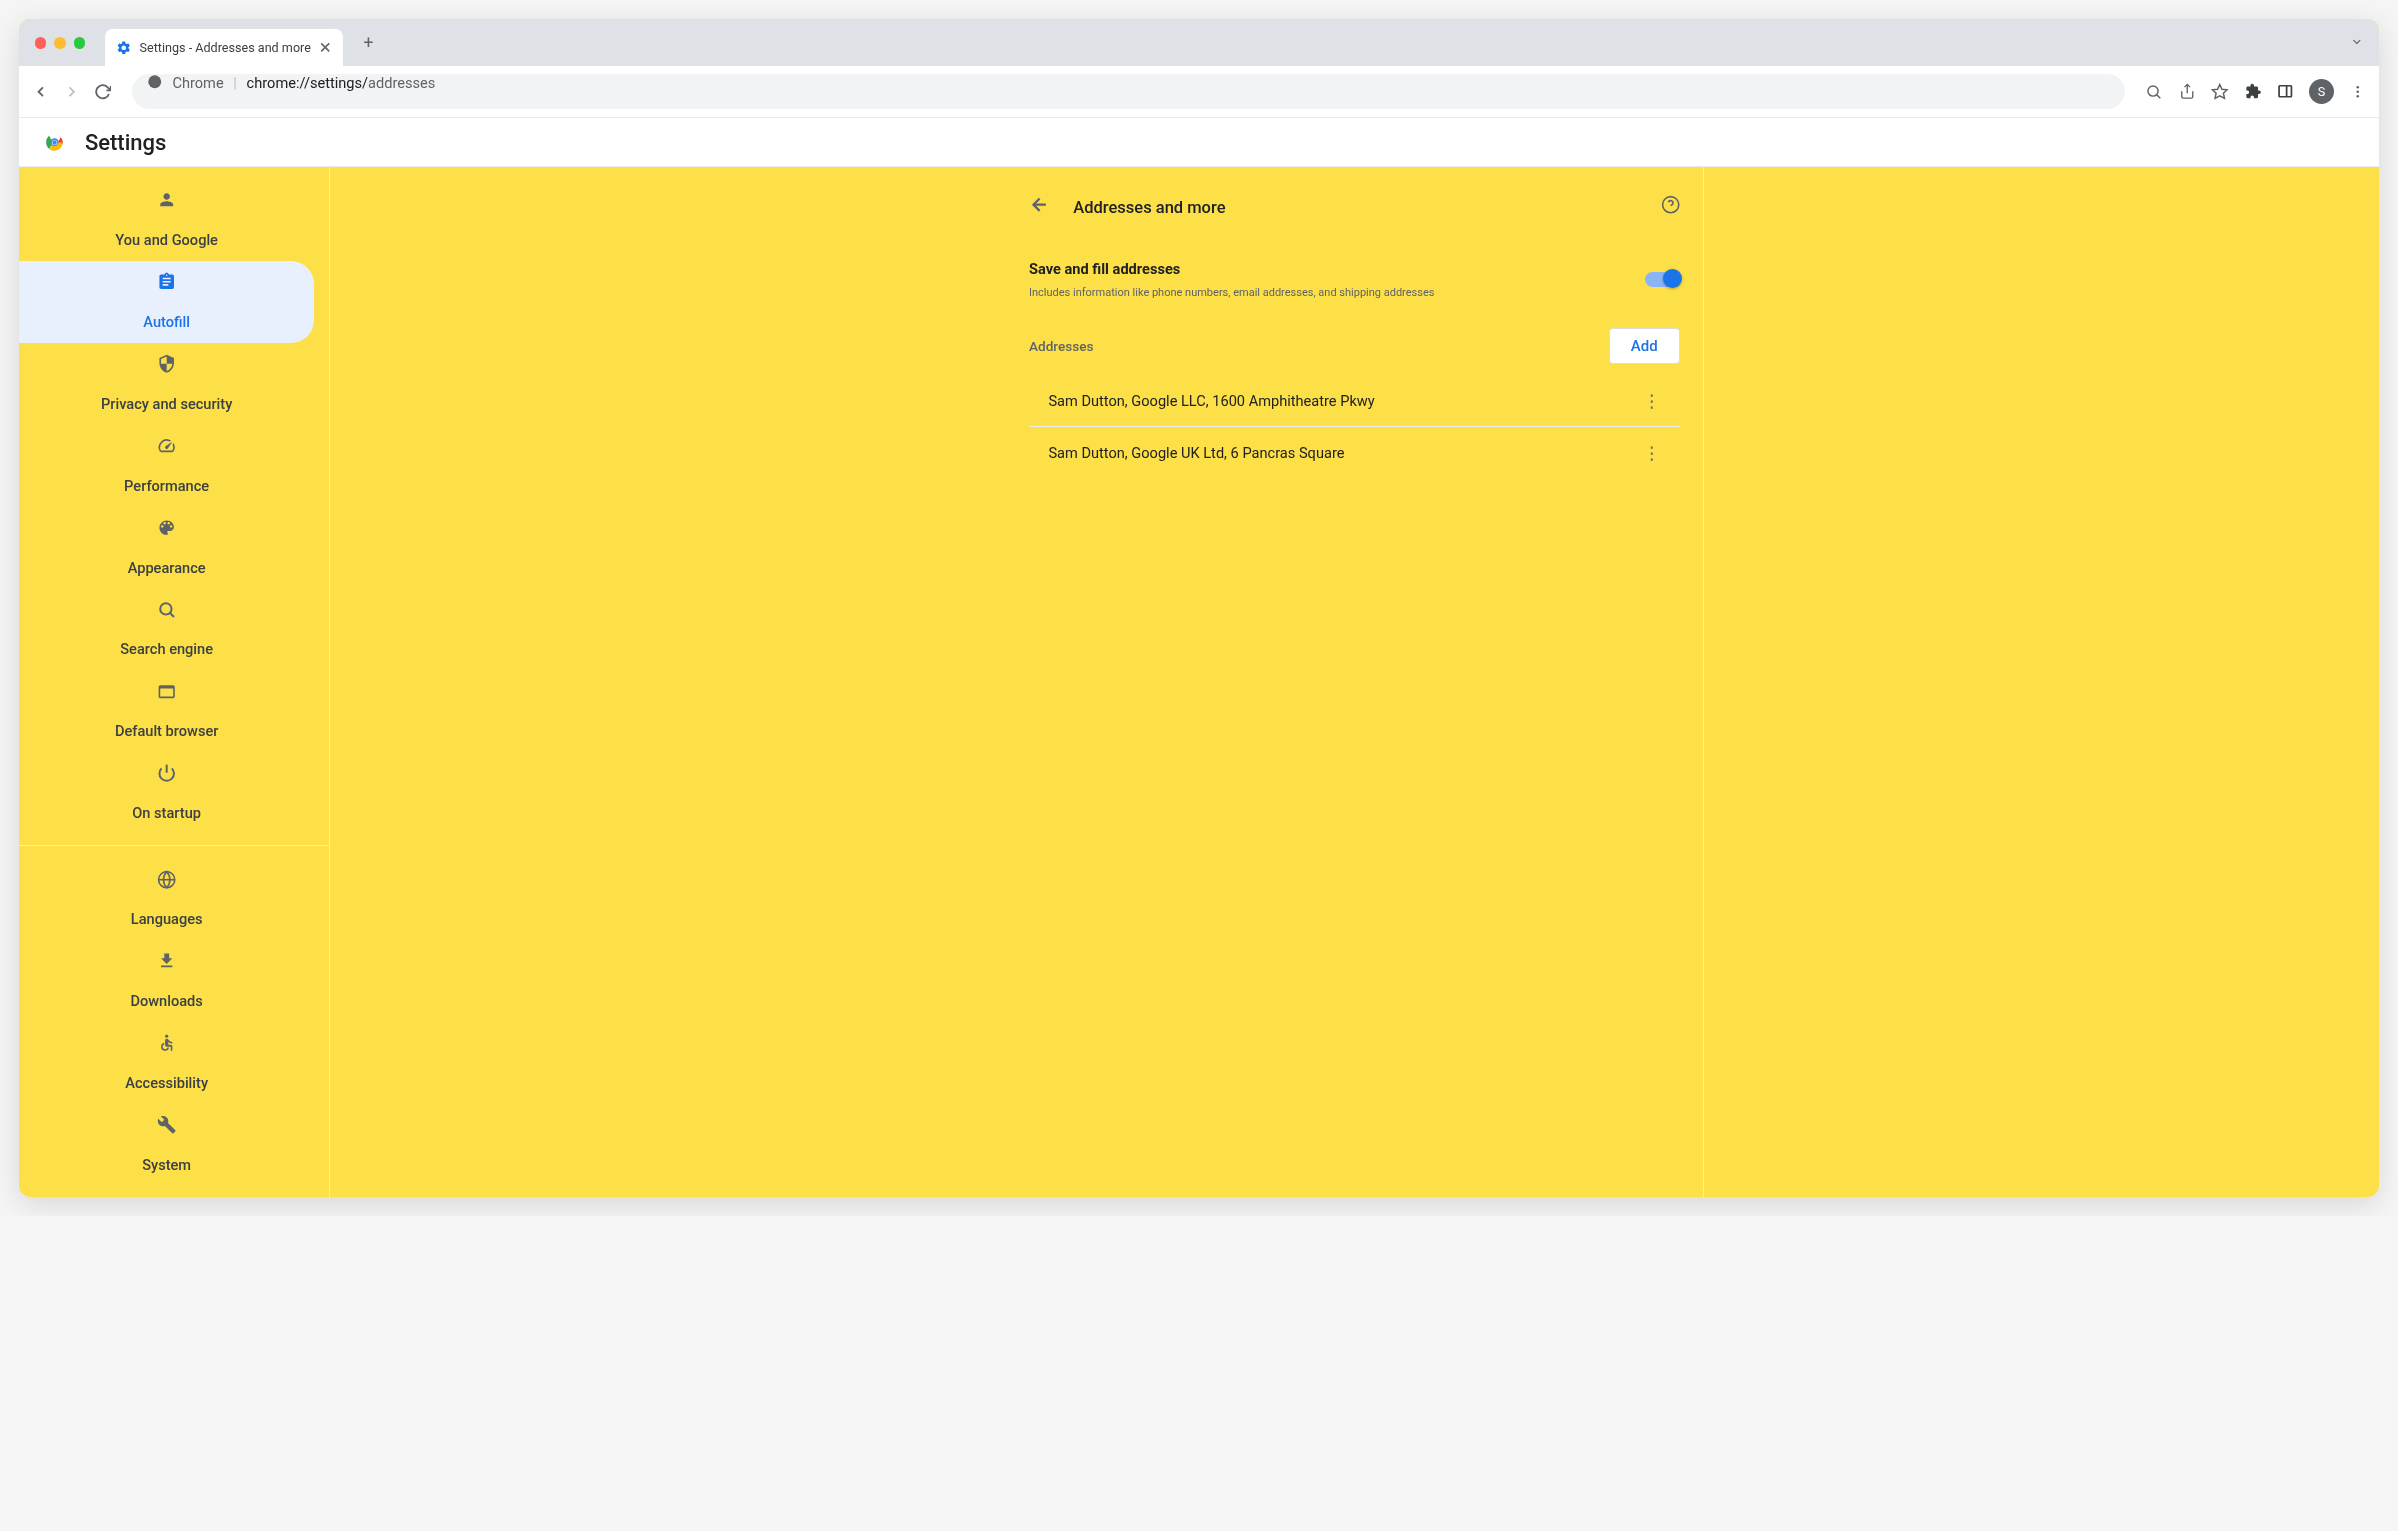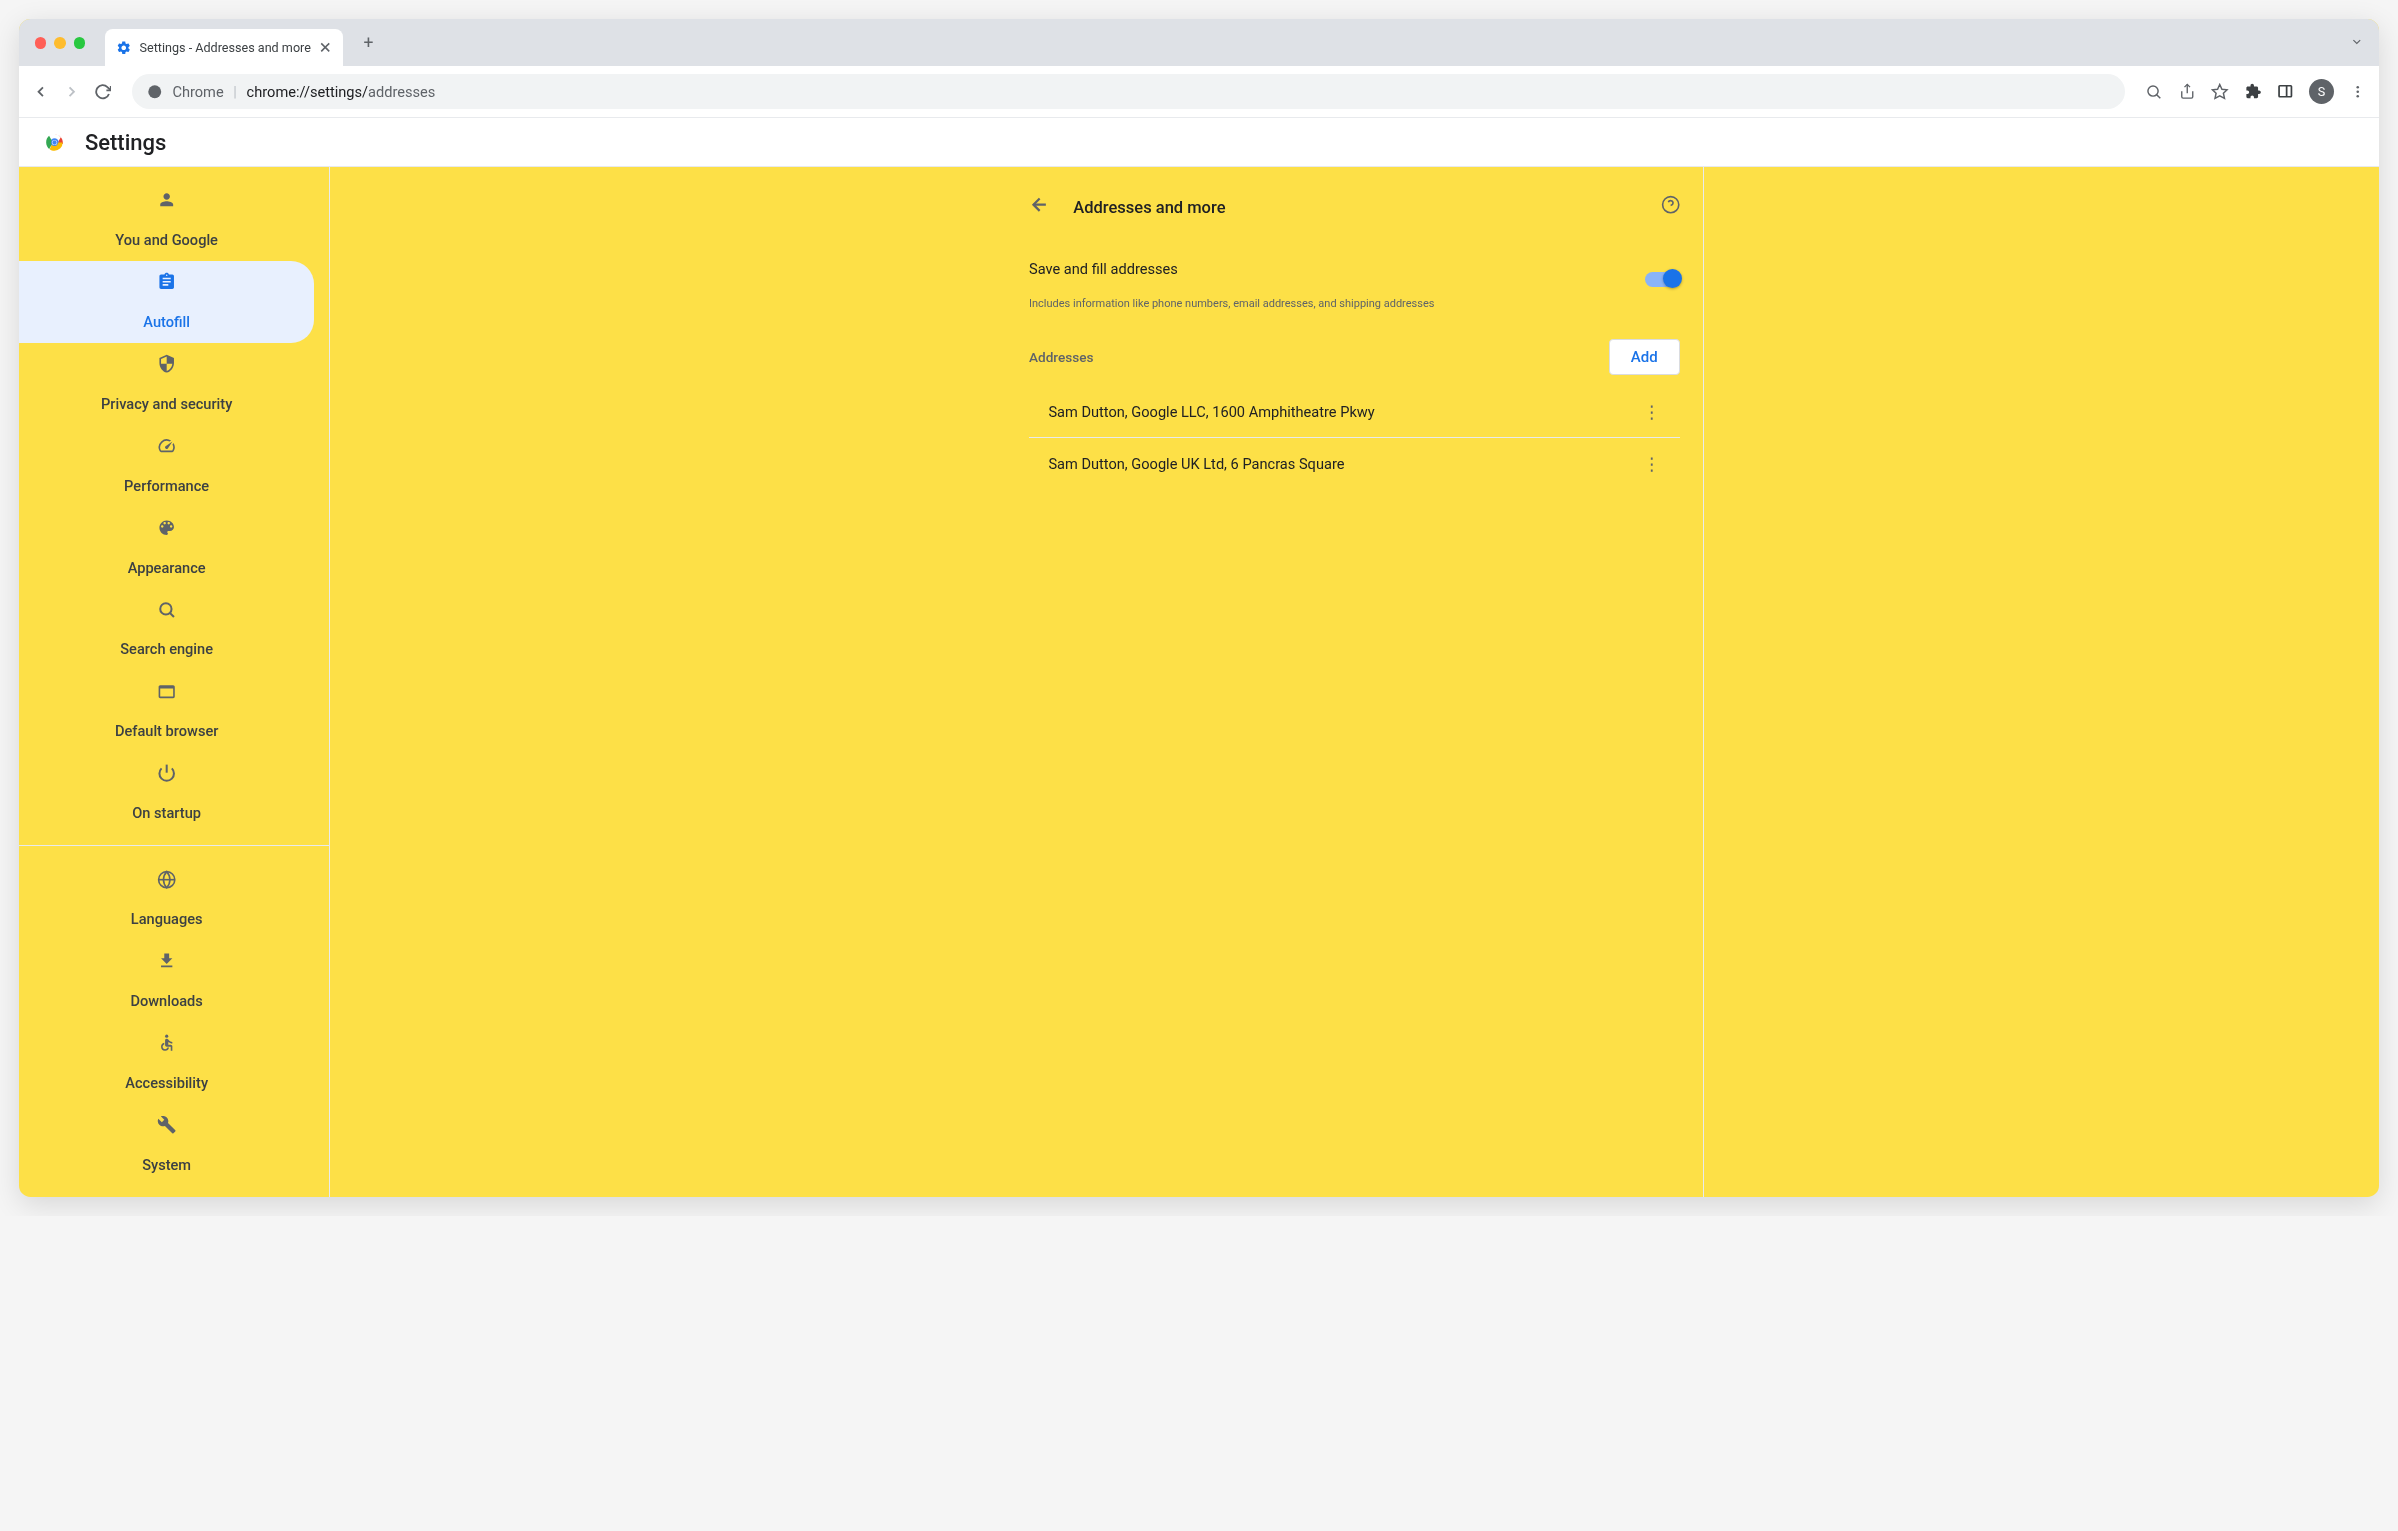--- a/index.html
+++ b/index.html
@@ -101,21 +101,21 @@
       align-items: center;
       justify-content: center;
     }
     .nav-btn.disabled { color: #bdc1c6; }
     .address-bar {
       flex: 1;
       background: #f1f3f4;
       border-radius: 19.4px;
       height: 35px;
       display: flex;
-      align-items: center;
+      align-items: flex-start;
       padding: 0 15.5px;
       gap: 9.7px;
       font-size: 14.6px;
       color: #5f6368;
       margin: 0 11.6px;
     }
     .address-bar .url-dark { color: #202124; }
     .address-bar .divider { color: #bdc1c6; }
     .toolbar-actions {
       display: flex;
@@ -262,21 +262,22 @@
     .setting-row {
       padding: 17.5px 23px;
       display: flex;
       align-items: flex-start;
       gap: 23px;
     }
     .setting-text { flex: 1; }
     .setting-title {
       font-size: 14.6px;
       color: #202124;
-      margin-bottom: 19px;
+      margin-bottom: 8px;
+      font-weight: bold;
     }
     .setting-subtitle {
       font-size: 11px;
       color: #5f6368;
     }
     .toggle {
       width: 35px;
       height: 15.5px;
       background: #8ab4f8;
       border-radius: 9.7px;

